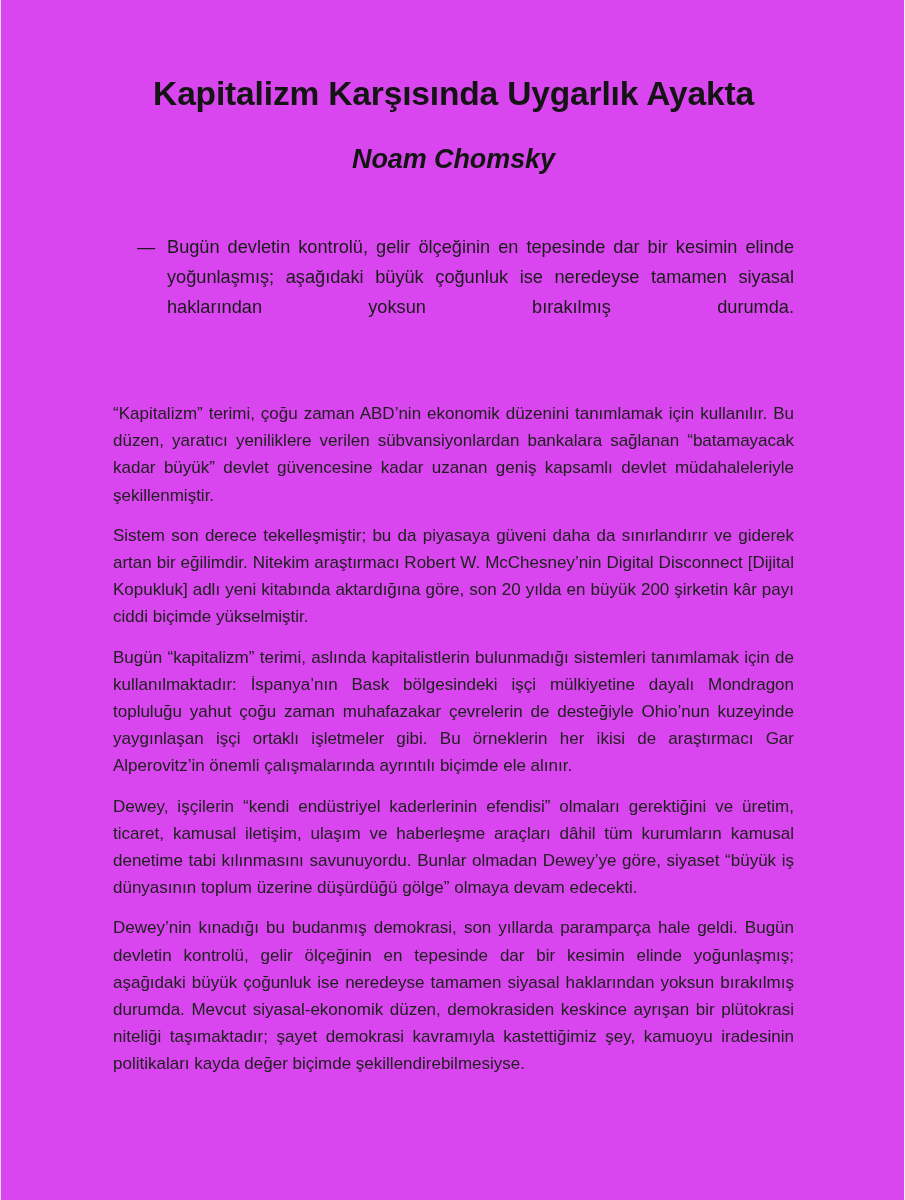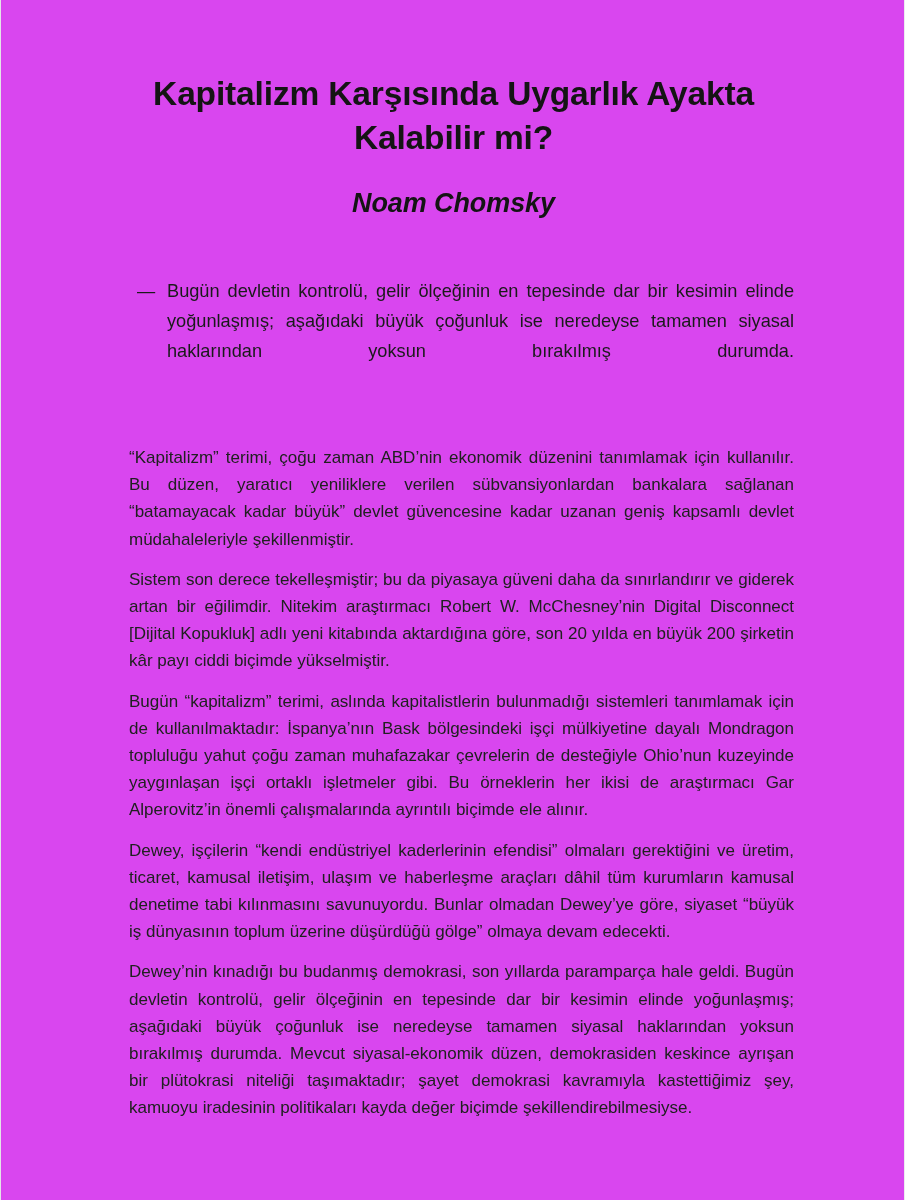--- a/index.html
+++ b/index.html
@@ -89,21 +89,21 @@
     content: "";
     display: inline-block;
     width: 100%;
   }
 
   
   .body-block {
     padding-top: 48px;
   }
   .para {
-    margin: 0 0 13px 16px;
+    margin: 0 0 13px 0;
     text-align: justify;
     text-justify: inter-word;
     font-size: 17px;
     line-height: 27.2px;
     font-weight: 400;
     color: #202020;
     hyphens: none;
   }
   .para:last-child {
     margin-bottom: 0;
@@ -116,21 +116,20 @@
 </style>
 </head>
 <body>
 
 <div class="page">
   <div class="page-inner">
 
     <header class="title-block">
       <h1 class="doc-title">
         <span>Kapitalizm Karşısında Uygarlık Ayakta</span><br>
-        <span>Kalabilir mi?</span>
       </h1>
       <p class="doc-author">Noam Chomsky</p>
     </header>
 
     <blockquote class="epigraph">
       <div class="epigraph-inner">
         <span class="epigraph-dash">—</span><span>Bugün devletin kontrolü, gelir ölçeğinin en tepesinde dar bir kesimin elinde yoğunlaşmış; aşağıdaki büyük çoğunluk ise neredeyse tamamen siyasal haklarından yoksun bırakılmış durumda.</span>
       </div>
     </blockquote>
 

